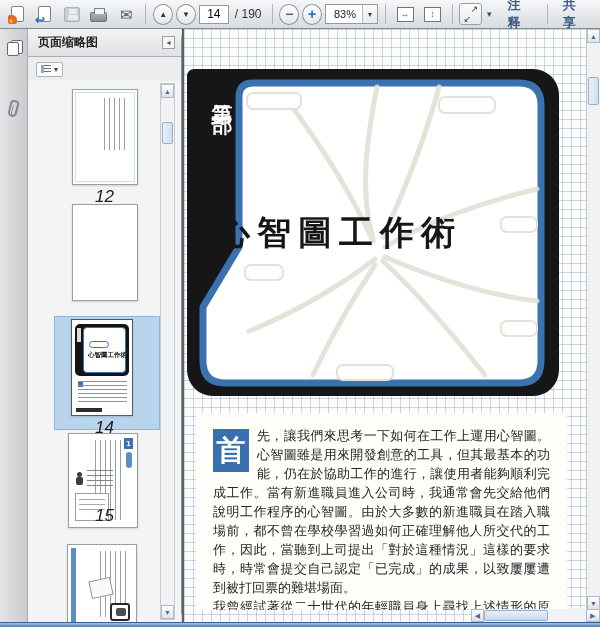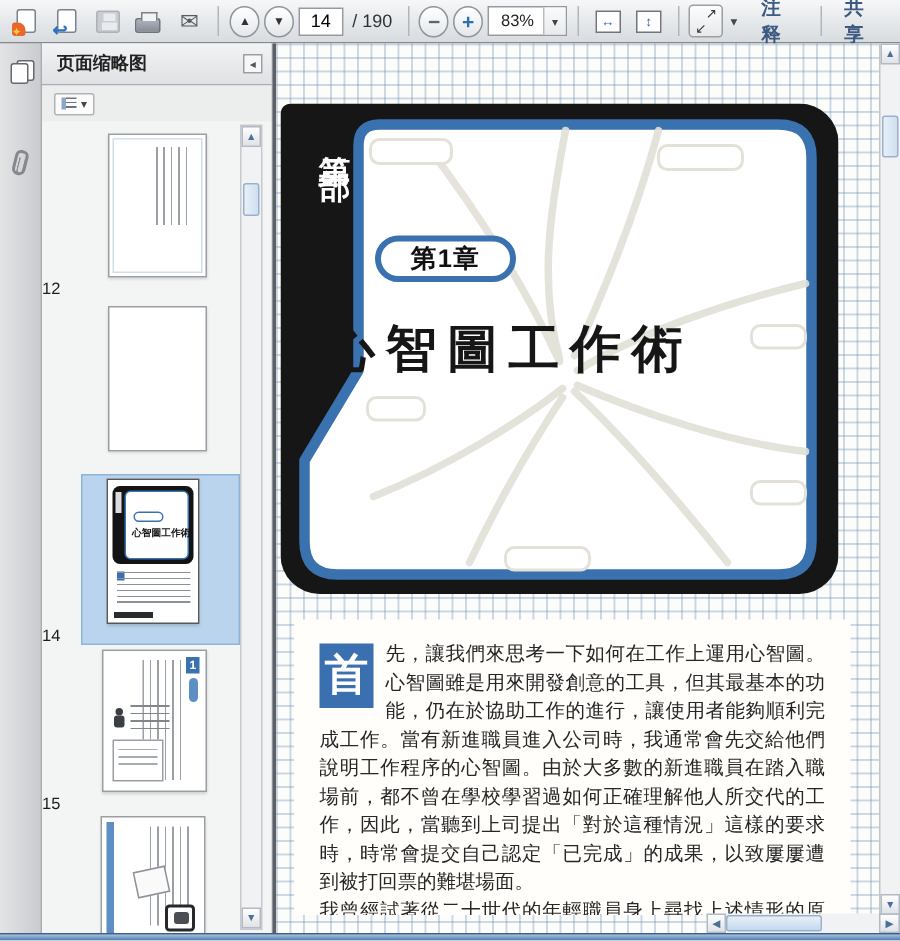--- a/index.html
+++ b/index.html
@@ -48,32 +48,32 @@
   
   .rail { width:28px; flex:0 0 28px; background:linear-gradient(to right,#e3e4e6,#c9cbce); border-right:1px solid #a9acb0; padding-top:6px; display:flex; flex-direction:column; align-items:center; gap:34px; }
   .rail-btn { width:24px; height:26px; display:flex; align-items:center; justify-content:center; }
   .pages-ic { position:relative; width:14px; height:16px; }
   .pages-ic::before { content:""; position:absolute; top:0; left:4px; width:10px; height:12px; background:#fdfdfd; border:1px solid #66686c; border-radius:2px; }
   .pages-ic::after { content:""; position:absolute; bottom:0; left:0; width:10px; height:12px; background:#fdfdfd; border:1px solid #66686c; border-radius:2px; }
   .clip-ic { width:9px; height:17px; border:2px solid #85888d; border-radius:5px 5px 6px 6px; transform:rotate(14deg); position:relative; }
   .clip-ic::before { content:""; position:absolute; left:1px; top:3px; width:3px; height:10px; border:1px solid #85888d; border-top:none; border-radius:0 0 3px 3px; }
 
   
-  .sidebar { width:154px; flex:0 0 154px; display:flex; flex-direction:column; background:#eff0f1; border-right:1px solid #8d9094; position:relative; }
+  .sidebar { width:154px; flex:0 0 154px; display:flex; flex-direction:column; background:#eff0f1; border-right:1px solid #8d9094; position:relative;border-radius:11px; }
   .sb-divider { width:2px; flex:0 0 2px; background:#5d6166; }
   .sb-header { height:28px; flex:0 0 28px; background:linear-gradient(#f2f3f4,#dfe1e4); border-bottom:1px solid #aaadb1; display:flex; align-items:center; padding:0 6px 0 10px; }
   .sb-title { font-size:12px; font-weight:bold; color:#222; flex:1; }
   .collapse-btn { width:13px; height:13px; border:1px solid #9b9ea3; background:#f6f7f8; font-size:8px; color:#555; display:flex; align-items:center; justify-content:center; }
   .sb-options { height:24px; flex:0 0 24px; display:flex; align-items:center; padding:0 8px; background:#eceded; }
   .opt-btn { display:flex; align-items:center; gap:3px; border:1px solid #b0b3b7; background:#fbfbfc; padding:2px 4px; border-radius:2px; }
   .opt-lines { width:10px; height:8px; background:repeating-linear-gradient(to bottom,#6f7google4 0 1px,transparent 1px 3px); background:repeating-linear-gradient(to bottom,#6f747a 0 1px,transparent 1px 3px); border-left:3px solid #8ea7c4; }
   .opt-caret { font-size:8px; color:#444; }
   .sb-list { flex:1; position:relative; background:#f3f4f4; overflow:hidden; }
   .thumb { position:absolute; background:#fff; border:1px solid #9a9da2; box-shadow:0 1px 2px rgba(0,0,0,.15); }
-  .thumb-label { position:absolute; width:100%; font-size:11px; color:#1c1c1c; }
+  .thumb-label { position:absolute; width:100%; text-align:center; font-size:17px; color:#1c1c1c;font-style:italic; }
   .sel-highlight { position:absolute; left:26px; top:235px; width:106px; height:114px; background:#b9d4ec; border:1px solid #8fb4d9; }
   .vtext { background:repeating-linear-gradient(to right,#9aa0a6 0 1px,transparent 1px 5px); }
   
   .mini-frame { position:absolute; left:3px; top:4px; right:3px; height:52px; background:#141414; border-radius:5px; }
   .mini-inner { position:absolute; inset:3px 3px 3px 8px; background:#fff; border:1.5px solid #3a72b0; border-radius:4px; }
   .mini-pill { position:absolute; left:5px; top:13px; width:20px; height:7px; border:1.5px solid #3a72b0; border-radius:4px; background:#fff; }
   .mini-title { position:absolute; left:4px; top:23px; font-size:6.5px; font-weight:bold; color:#111; letter-spacing:0; white-space:nowrap; }
   .mini-part { position:absolute; left:2px; top:4px; width:4px; height:14px; background:#fff; opacity:.85; }
   .mini-text { position:absolute; left:6px; top:61px; right:5px; height:22px; background:repeating-linear-gradient(to bottom,#8d9298 0 1px,transparent 1px 4px); }
   .mini-cap { position:absolute; left:6px; top:61px; width:5px; height:6px; background:#3a6fb0; }
@@ -237,21 +237,21 @@
         <div class="thumb-label" style="top:337px;">14</div>
 
         <div class="thumb" style="left:40px; top:352px; width:70px; height:95px;">
           <div class="t15-badge">1</div>
           <div class="t15-pill"></div>
           <div class="vtext" style="position:absolute; right:14px; top:6px; width:28px; height:80px;"></div>
           <div class="t15-person"></div>
           <div class="t15-list"></div>
           <div class="t15-box"></div>
         </div>
-        <div class="thumb-label" style="top:449px;">15</div>
+        <div class="thumb-label" style="top:425px;">15</div>
 
         <div class="thumb" style="left:39px; top:463px; width:70px; height:80px;">
           <div class="t16-bar"></div>
           <div class="vtext" style="position:absolute; right:6px; top:6px; width:30px; height:66px;"></div>
           <div class="t16-sketch"></div>
           <div class="t16-call"></div>
         </div>
 
         <div class="wsb" style="right:6px; top:2px; width:15px; bottom:2px;">
           <div class="wsb-btn" style="top:0;">
@@ -285,21 +285,20 @@
           <rect x="60" y="24" width="54" height="16" rx="6"></rect>
           <rect x="252" y="28" width="56" height="16" rx="6"></rect>
           <rect x="314" y="148" width="36" height="15" rx="6"></rect>
           <rect x="314" y="252" width="36" height="15" rx="6"></rect>
           <rect x="58" y="196" width="38" height="15" rx="6"></rect>
           <rect x="150" y="296" width="56" height="15" rx="6"></rect>
         </g>
       </svg>
 
       <div class="part-label">第二部</div>
-      <div class="chapter-pill">第1章</div>
       <div class="chapter-title">心智圖工作術</div>
 
       <div class="text-panel">
         <span class="dropcap">首</span>
         <p>先，讓我們來思考一下如何在工作上運用心智圖。心智圖雖是用來開發創意的工具，但其最基本的功能，仍在於協助工作的進行，讓使用者能夠順利完成工作。當有新進職員進入公司時，我通常會先交給他們說明工作程序的心智圖。由於大多數的新進職員在踏入職場前，都不曾在學校學習過如何正確理解他人所交代的工作，因此，當聽到上司提出「對於這種情況」這樣的要求時，時常會提交自己認定「已完成」的成果，以致屢屢遭到被打回票的難堪場面。</p>
         <p>我曾經試著從二十世代的年輕職員身上尋找上述情形的原因，結果發現，有許多上司並不會主動指導部屬工作的方法，而總是希望部屬能自動自發地「觀摩學習」。像這樣指派工作卻未詳細說明的情形，可說是職場上常見的情況。對於這種情況，只要讓部屬學會使用心智圖來理解工作內容，那麼即使上司的說明不足，</p>
       </div>
 
       <div class="wsb doc-vscroll">
         <div class="wsb-btn" style="top:0;">

